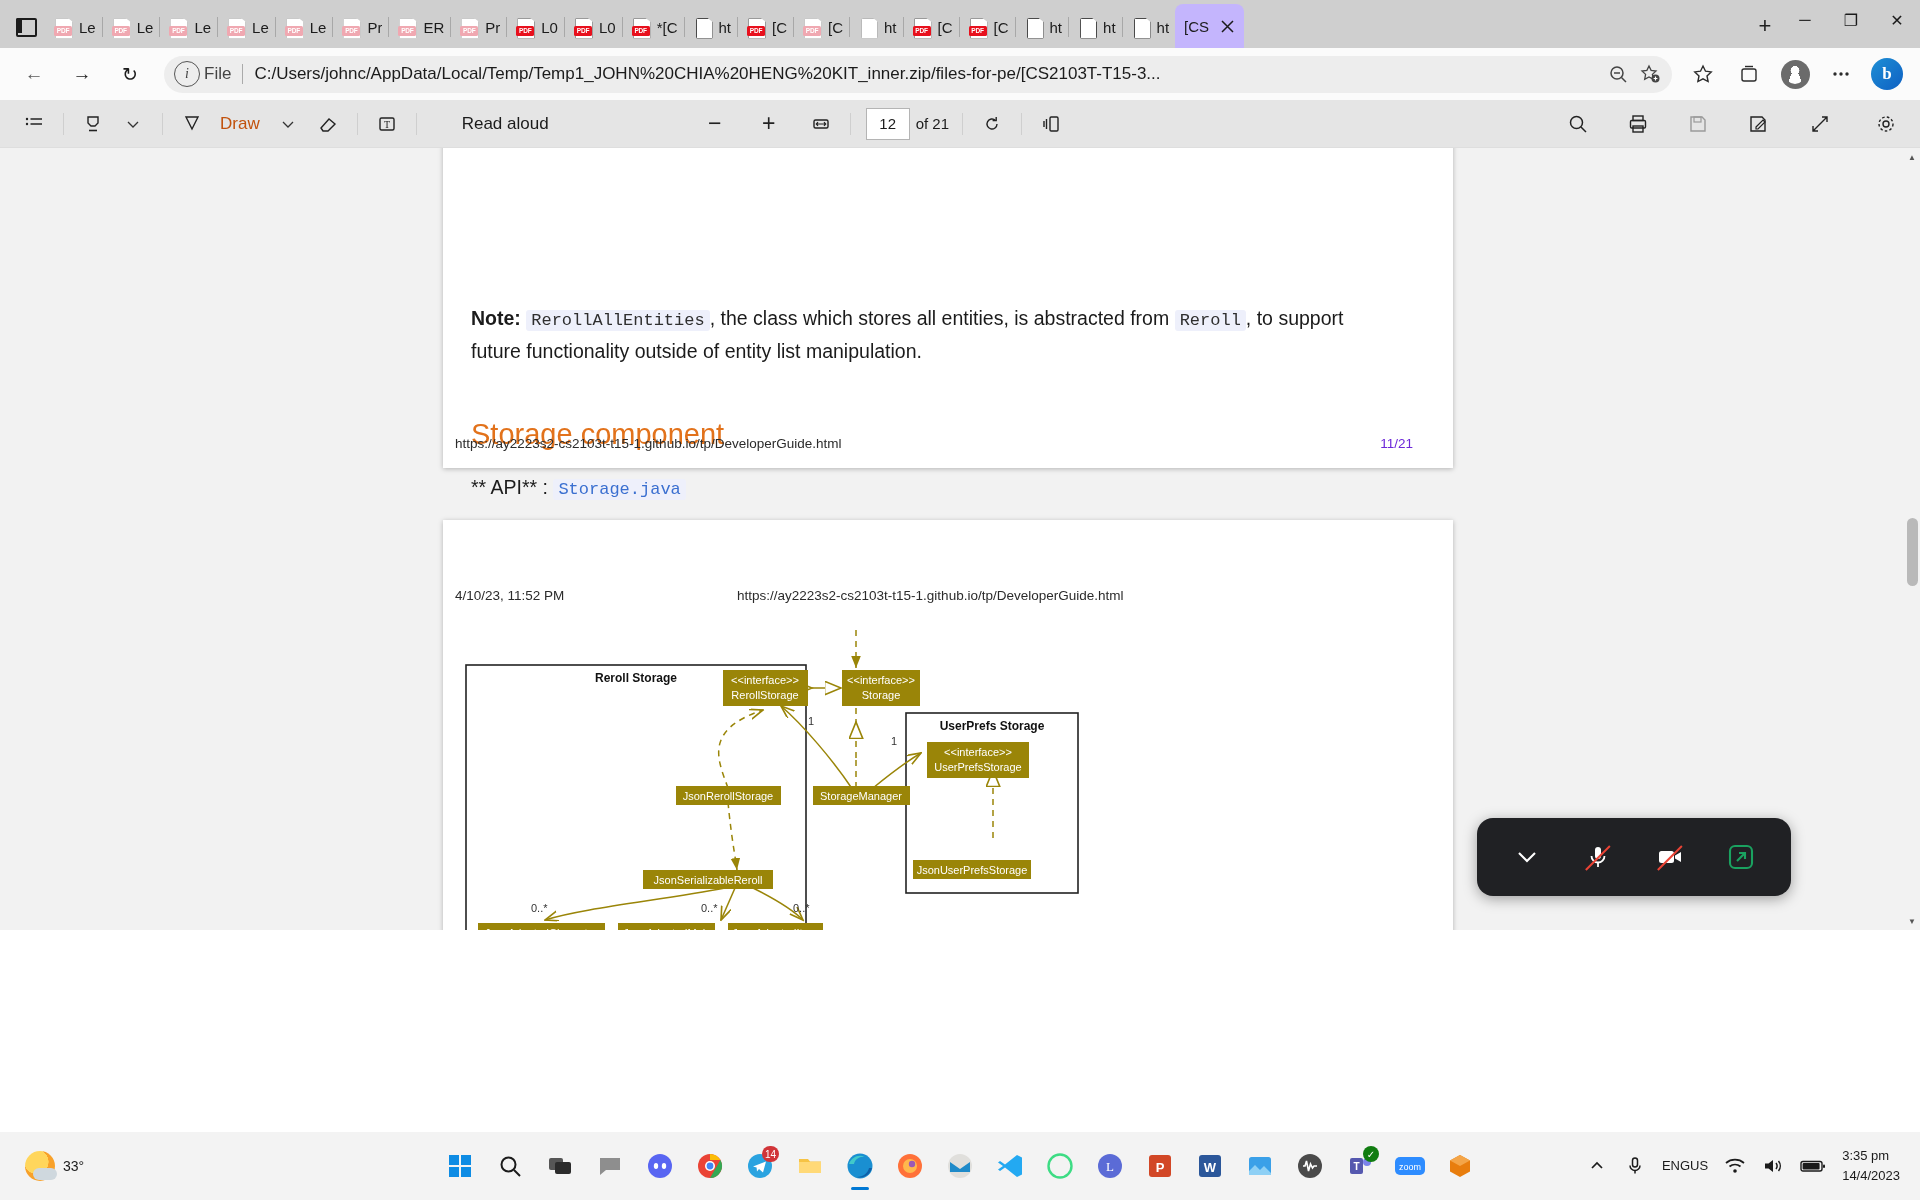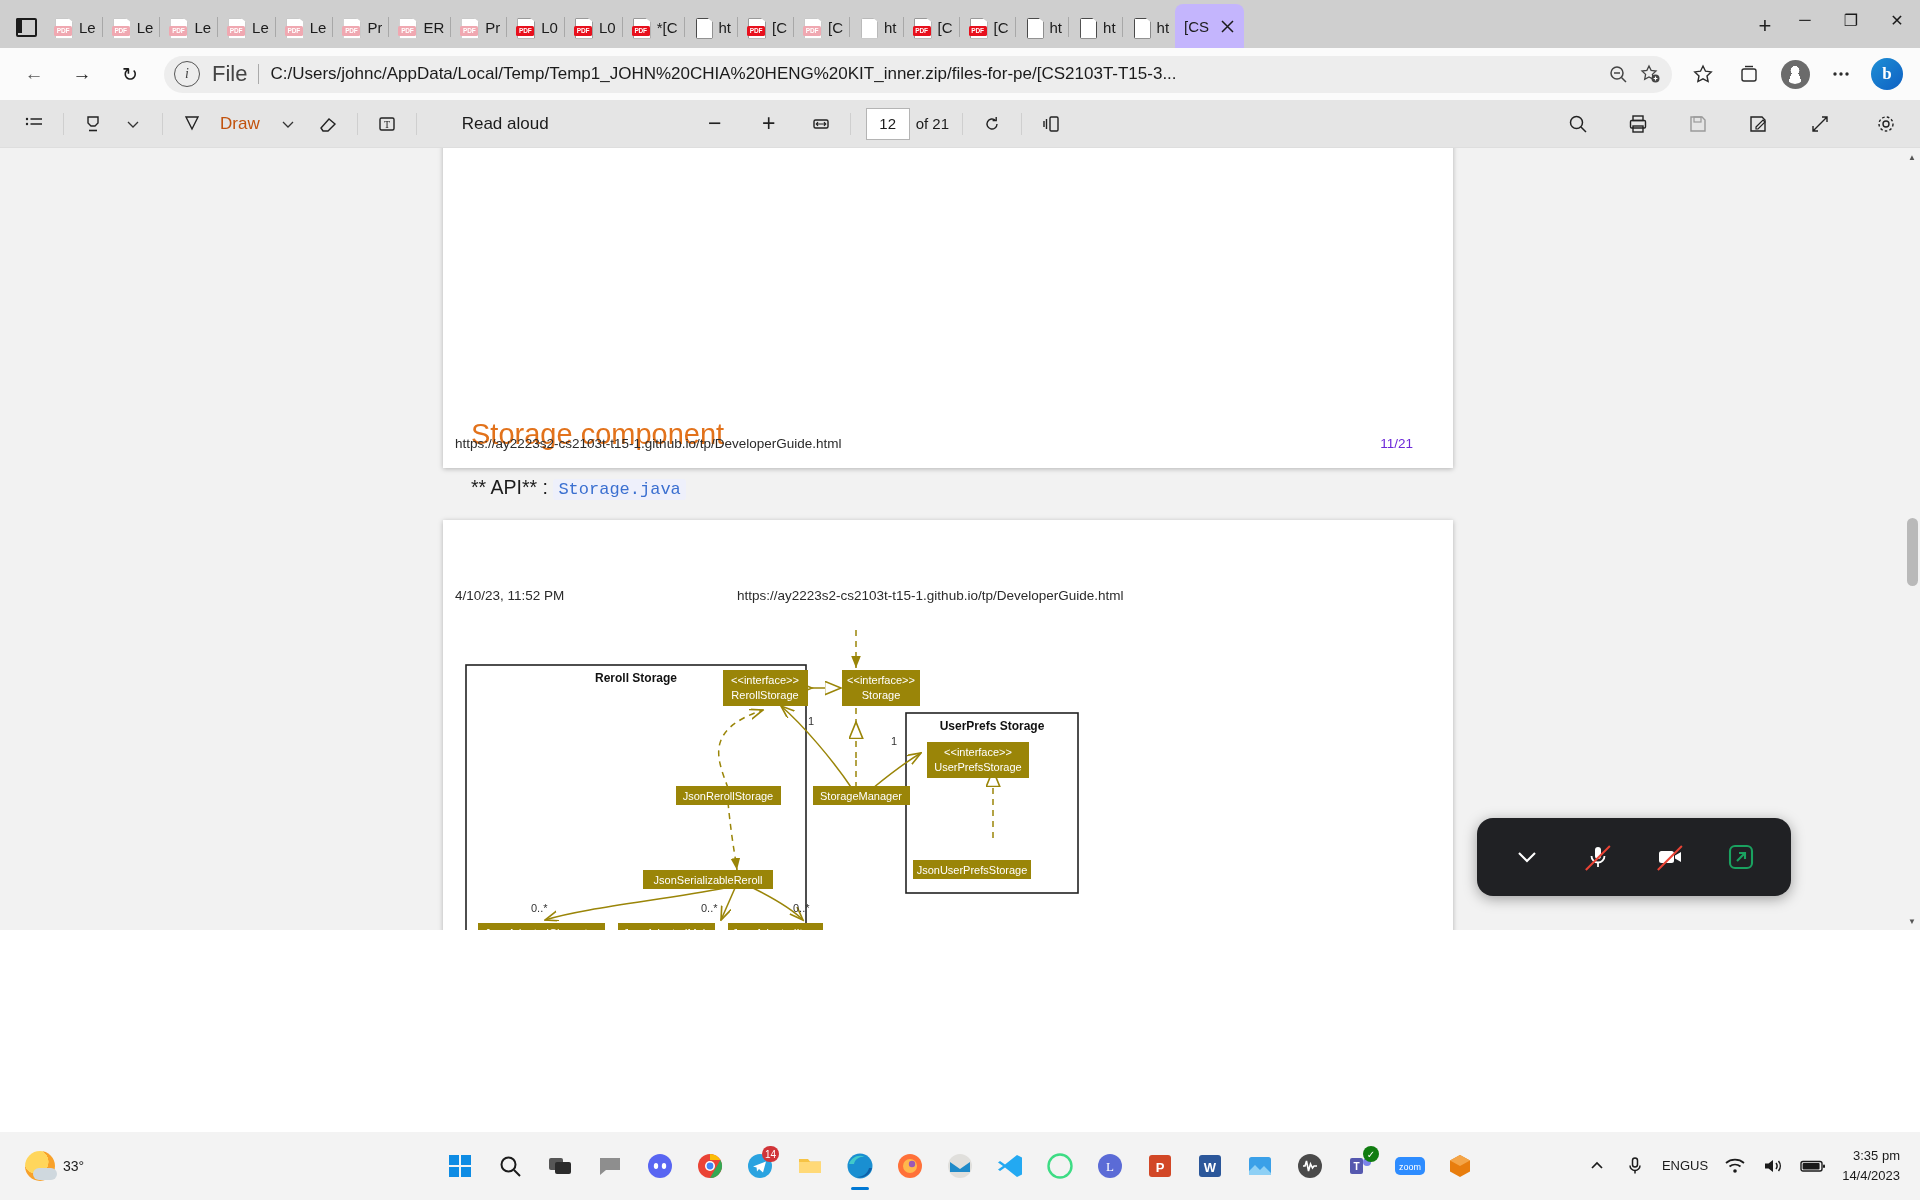--- a/index.html
+++ b/index.html
@@ -112,21 +112,21 @@
     flex: 1 1 auto; height: 37px; background: #ededed;
     border-radius: 19px; display: flex; align-items: center;
     margin: 0 8px 0 10px; padding: 0 6px 0 10px; min-width: 0;
   }
   .info-icon {
     width: 26px; height: 26px; border-radius: 50%;
     border: 1.6px solid #555; display: flex; align-items: center;
     justify-content: center; font-size: 14px; color: #444;
     font-family: "Liberation Serif", serif; font-style: italic; flex: 0 0 auto;
   }
-  .omni-scheme { font-size: 22px; color: #444; margin-left: 12px; flex: 0 0 auto; }
+  .omni-scheme { font-size: 17px; color: #444; margin-left: 4px; flex: 0 0 auto; }
   .omni-sep { width: 1px; height: 20px; background: #aaa; margin: 0 11px; flex: 0 0 auto; }
   .omni-url {
     font-size: 17px; color: #1b1b1b; white-space: nowrap;
     overflow: hidden; flex: 1 1 auto; text-overflow: ellipsis;
   }
   .omni-btn {
     width: 32px; height: 32px; border-radius: 50%; flex: 0 0 auto;
     display: flex; align-items: center; justify-content: center;
     color: #444; font-size: 17px;
   }
@@ -274,21 +274,21 @@
   .badge.green { background: #107c10; }
   #systray {
     position: absolute; right: 10px; top: 8px; height: 52px;
     display: flex; align-items: center; gap: 4px; font-size: 13px; color: #1b1b1b;
   }
   .tray-btn {
     min-width: 34px; height: 44px; display: flex; 
     align-items: center; justify-content: center; border-radius: 5px;
     padding: 0 6px; line-height: 16px;
   }
-  .clock { text-align: right; line-height: 20px; padding: 0 10px 0 6px; }
+  .clock { line-height: 20px; padding: 0 10px 0 6px; }
 
   
   .winlogo { width: 22px; height: 22px; display: grid;
     grid-template: 1fr 1fr / 1fr 1fr; gap: 2.5px; }
   .winlogo i { background: #0e8ce4; display: block; }
 </style>
 </head>
 <body>
 
 <div id="tabstrip">
@@ -551,20 +551,25 @@
           <circle cx="11" cy="11" r="3" fill="none" stroke="#222" stroke-width="1.4"></circle>
           <circle cx="11" cy="11" r="7" fill="none" stroke="#222" stroke-width="1.4" stroke-dasharray="2.6 2.2"></circle>
         </svg>
     </div>
   </div>
 </div>
 
 <div id="viewport">
 
   <div class="page" id="page11">
+    <div class="doc-note">
+      <span class="bold">Note:</span>
+      <span class="code">RerollAllEntities</span><span>, the class which stores all entities, is abstracted from</span>
+      <span class="code">Reroll</span><span>, to support future functionality outside of entity list manipulation.</span>
+    </div>
     <div class="doc-h2">Storage component</div>
     <div class="doc-api">
       <span>** API** :</span>
       <span class="code blue">Storage.java</span>
     </div>
     <div class="pg-foot-l">https://ay2223s2-cs2103t-t15-1.github.io/tp/DeveloperGuide.html</div>
     <div class="pg-foot-r">11/21</div>
   </div>
 
   <div class="page" id="page12">

